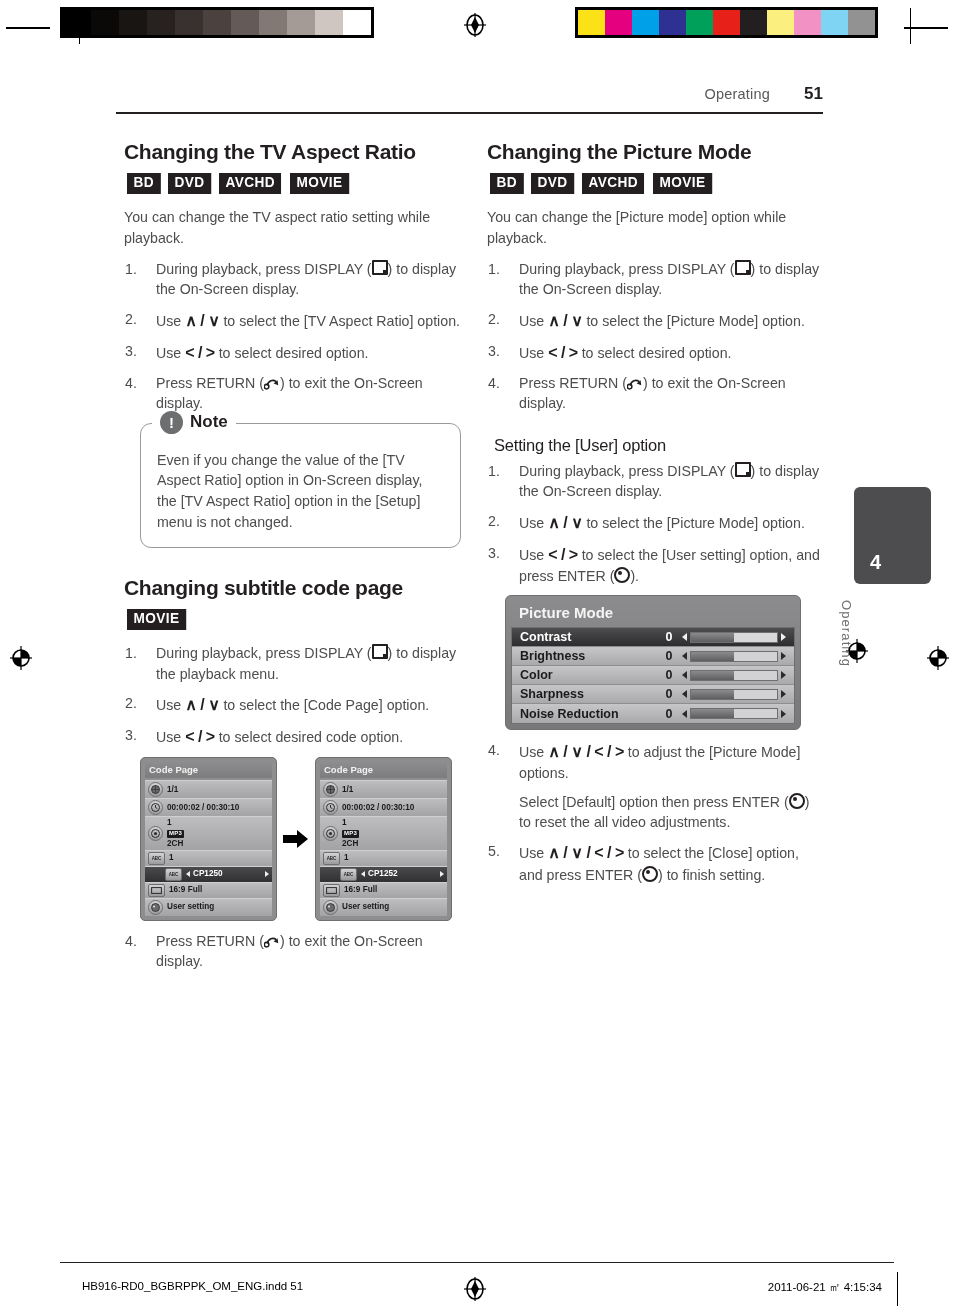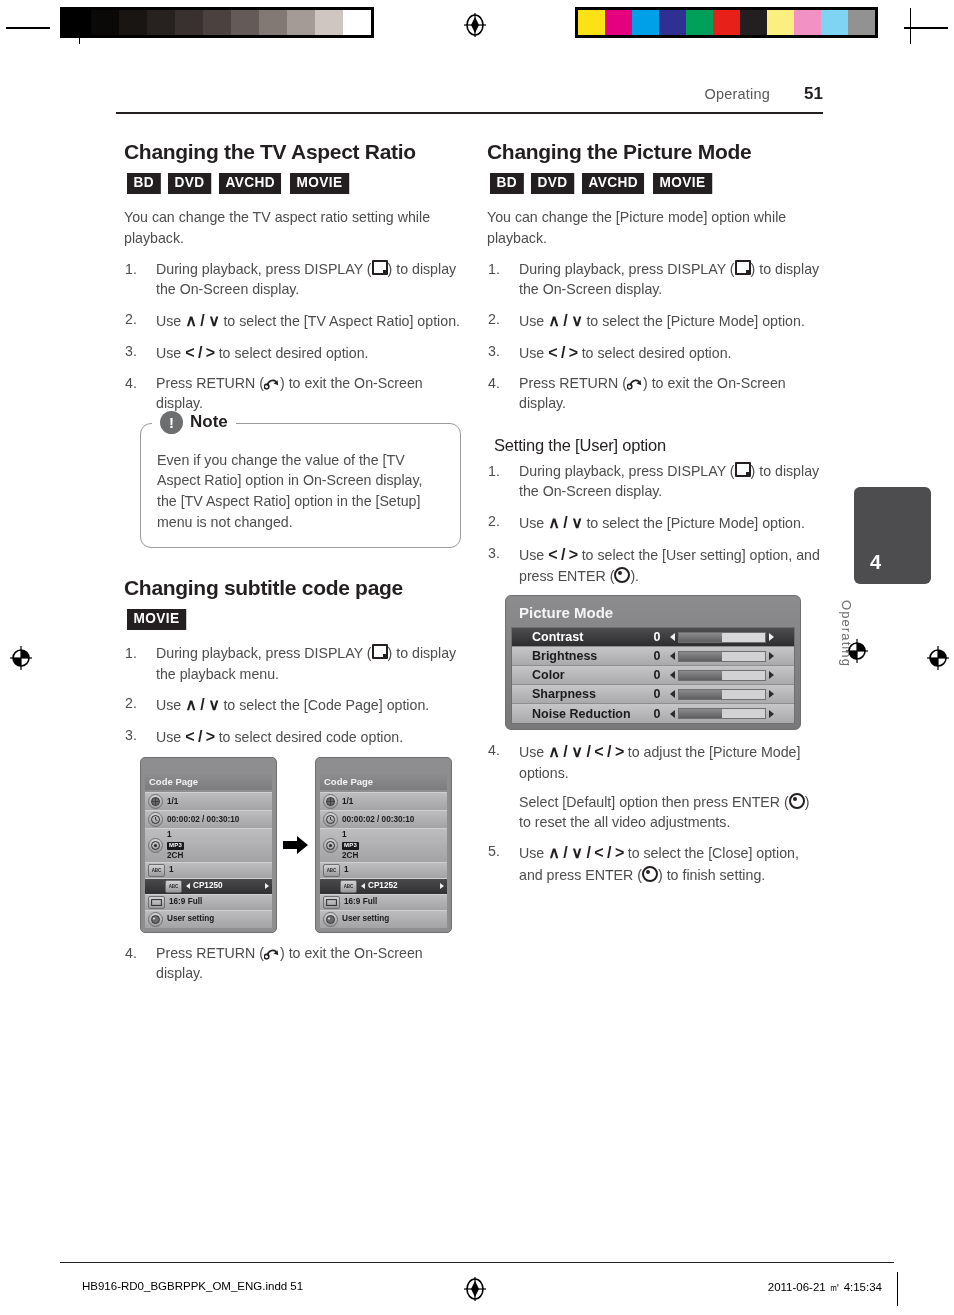--- a/index.html
+++ b/index.html
@@ -81,21 +81,20 @@
   .osdrow{display:flex;align-items:center;gap:0;margin:8px 0 10px 16px;}
   .arrowsep{width:38px;display:flex;align-items:center;justify-content:center;}
   .osd{
     width:137px;border:1.4px solid #6f6f71;border-radius:5px;background:#8e8e90;
     padding:4px;box-sizing:border-box;
     font-family:"Liberation Sans", sans-serif;
   }
   .osd .osd-title{
     font-size:9.5px;font-weight:bold;color:#f2f2f2;padding:2px 4px 3px 4px;
     background:linear-gradient(#8d8d8f,#7c7c7e);
-    margin-top:12px;
   }
   .osd .rowsbox{margin-top:2px;}
   .osd .orow{
     display:flex;align-items:center;gap:4px;
     background:linear-gradient(#bdbdbf,#a3a3a5);
     border-top:1px solid #cfcfd1;
     padding:1px 3px;min-height:15px;box-sizing:border-box;
   }
   .osd .orow.sel{background:linear-gradient(#4a4a4c,#303032);padding-left:20px;}
   .osd .orow.sel .otxt{color:#fff;}
@@ -116,21 +115,21 @@
 
   
   .pm{
     width:296px;margin:8px 0 10px 18px;box-sizing:border-box;
     border:1.5px solid #6f6f71;border-radius:6px;padding:5px;
     background:linear-gradient(#8c8c8e,#78787a);
   }
   .pm .pm-title{font-size:15px;font-weight:bold;color:#f4f4f4;padding:3px 8px 6px 8px;}
   .pm .pmrows{border:1px solid #6f6f71;}
   .pm .pmrow{
-    display:flex;align-items:center;padding:2px 20px;min-height:19px;box-sizing:border-box;
+    display:flex;align-items:center;padding:2px 8px;min-height:19px;box-sizing:border-box;
     background:linear-gradient(#c6c6c8,#a9a9ab);border-bottom:1px solid #8e8e90;
   }
   .pm .pmrow:last-child{border-bottom:none;}
   .pm .pmrow.sel{background:linear-gradient(#4d4d4f,#2d2d2f);}
   .pm .pmrow.sel .pml,.pm .pmrow.sel .pmv{color:#fff;}
   .pm .pml{font-size:12.5px;font-weight:bold;color:#1b1b1b;flex:1;}
   .pm .pmv{font-size:12.5px;font-weight:bold;color:#1b1b1b;width:26px;text-align:center;}
   .pm .pmbar{display:flex;align-items:center;gap:3px;width:104px;}
   .pm .pmtrack{flex:1;height:9px;background:#d2d2d4;border:1px solid #6f6f71;position:relative;}
   .pm .pmfill{position:absolute;left:0;top:0;bottom:0;width:50%;

